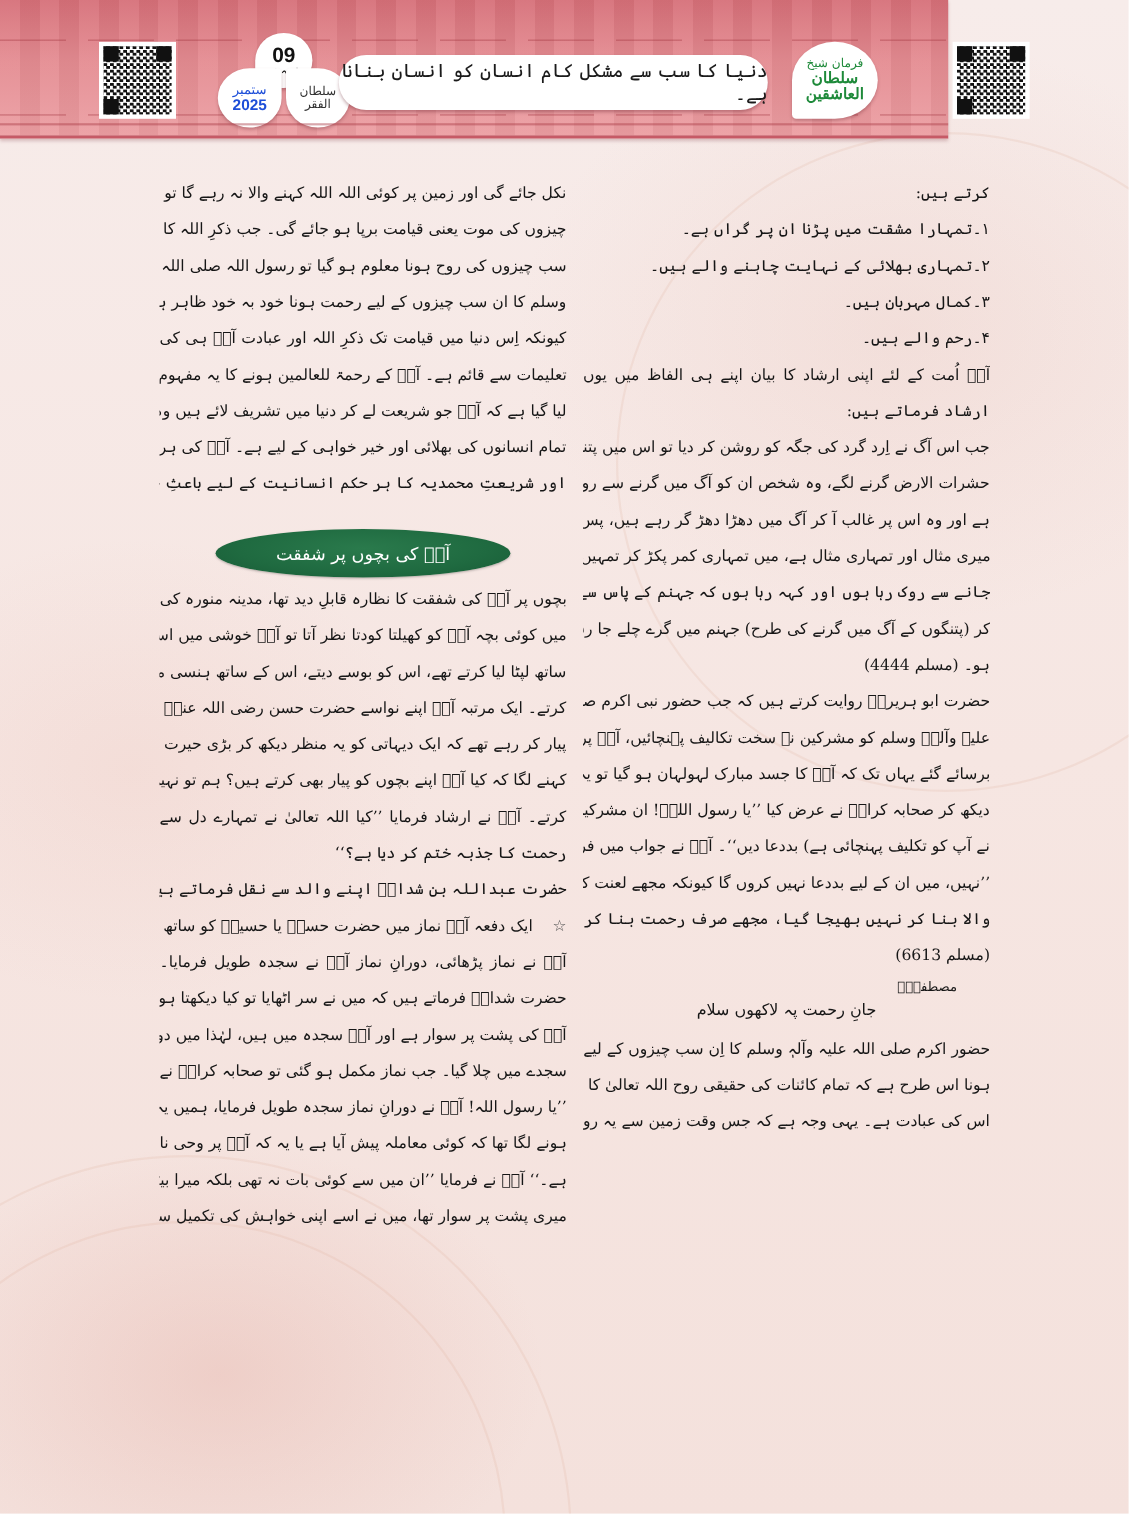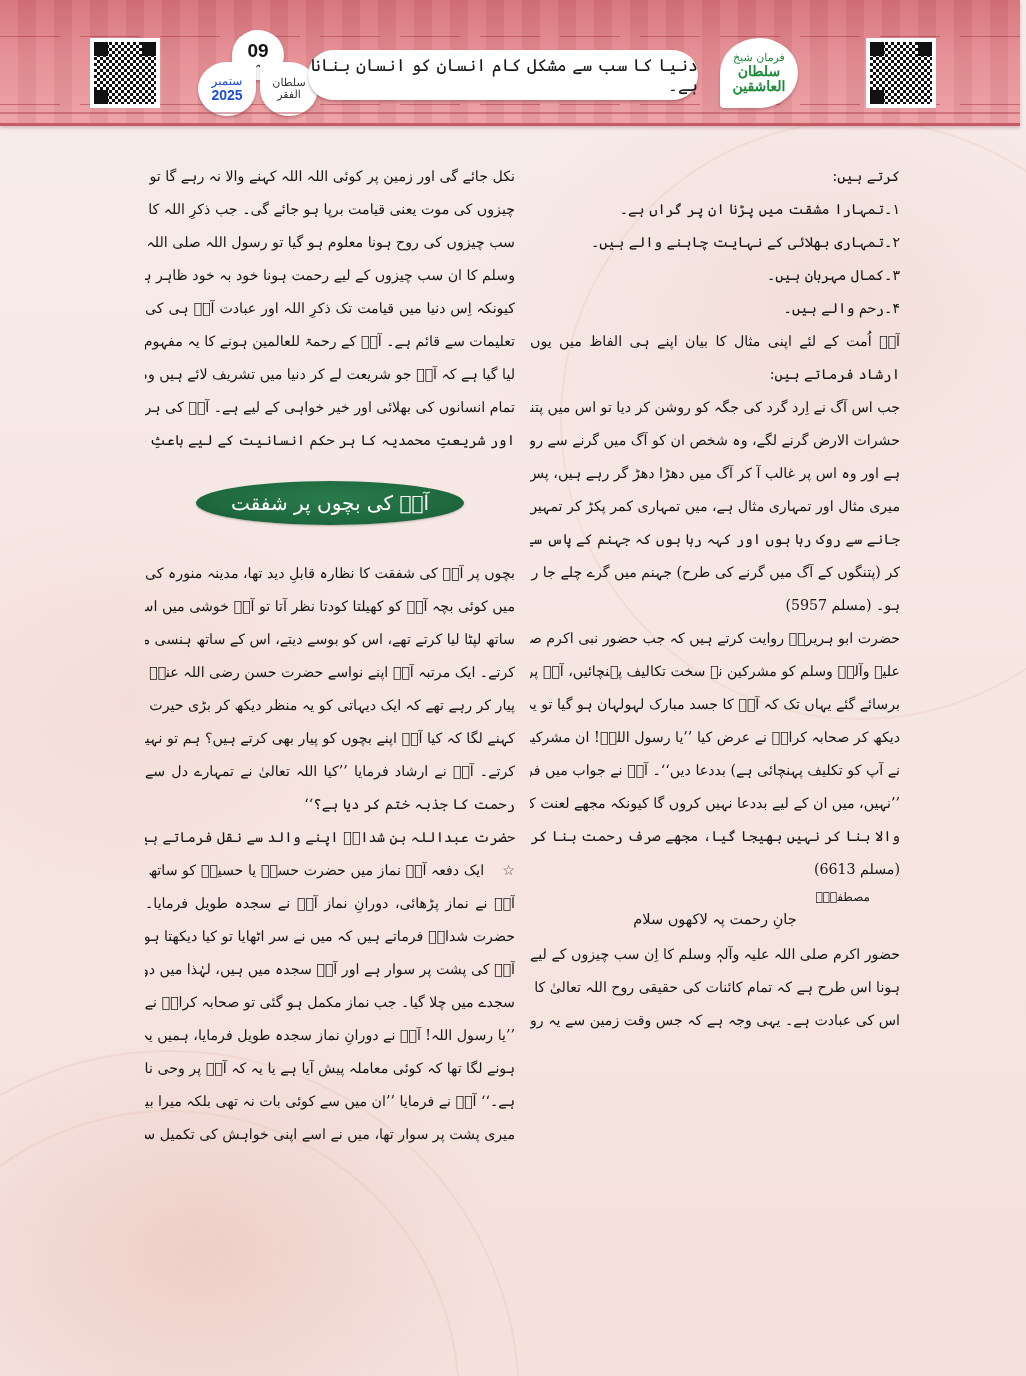--- a/index.html
+++ b/index.html
@@ -15,21 +15,21 @@
   }
   
   .bg-ornament {
     position: absolute; border-radius: 50%;
     border: 2px solid rgba(220,170,150,0.18);
     pointer-events: none;
   }
 
   
   .header {
-    position: absolute; left: 0; top: 0; width: 1020px; height: 126px;
+    position: absolute; left: 0; top: 0; width: 862px; height: 126px;
     background:
       repeating-linear-gradient(90deg, rgba(255,255,255,0.06) 0 18px, rgba(0,0,0,0.03) 18px 36px),
       linear-gradient(180deg, #d66f78 0%, #e48b91 45%, #ec9ea2 100%);
     border-bottom: 3px solid #c65a66;
     box-shadow: 0 2px 3px rgba(120,40,50,0.25);
   }
   .header::after {
     content: ""; position: absolute; left: 0; right: 0; top: 112px; height: 2px;
     background: rgba(170,60,70,0.45);
   }
@@ -109,25 +109,25 @@
     text-align-last: justify;
   }
   .line.short { text-align-last: right; }
   .line .star { color: #555; margin-left: 18px; }
 
   .verse-block { padding: 4px 0; }
   .verse-line { display: block; text-align: center; line-height: 30px; height: 30px; font-size: 14.5px; }
   .verse-lead { display: block; text-align: right; padding-right: 30px; font-size: 12px; height: 14px; line-height: 14px; }
 
   .section-heading {
-    position: relative; margin: 24px auto 32px auto;
+    position: relative; margin: 24px auto 4px auto;
     width: 268px; height: 44px; border-radius: 50%;
     background: radial-gradient(ellipse at 50% 40%, #2a7a4c 0%, #1f6a40 60%, #175a35 100%);
     color: #fff; display: flex; align-items: center; justify-content: center;
-    font-family: "DejaVu Serif", serif; font-size: 20px;
+    font-family: "DejaVu Serif", serif; font-size: 16px;
     box-shadow: 0 1px 2px rgba(0,0,0,0.25);
   }
 </style>
 </head>
 <body>
 
 <div class="bg-ornament" style="left:-180px; top:1050px; width:700px; height:700px;"></div>
 <div class="bg-ornament" style="left:-120px; top:1110px; width:580px; height:580px;"></div>
 <div class="bg-ornament" style="left:560px; top:120px; width:600px; height:600px;"></div>
 
@@ -163,29 +163,29 @@
     <span class="s2">سلطان العاشقین</span>
   </div>
 </div>
 
 <div class="column col-right">
   <span class="line short">کرتے ہیں:</span>
   <span class="line short">۱۔تمہارا مشقت میں پڑنا ان پر گراں ہے۔</span>
   <span class="line short">۲۔تمہاری بھلائی کے نہایت چاہنے والے ہیں۔</span>
   <span class="line short">۳۔کمال مہربان ہیں۔</span>
   <span class="line short">۴۔رحم والے ہیں۔</span>
-  <span class="line">آپؐ اُمت کے لئے اپنی مثال کا بیان اپنے ہی الفاظ میں یوں</span>
+  <span class="line">آپؐ اُمت کے لئے اپنی ارشاد کا بیان اپنے ہی الفاظ میں یوں</span>
   <span class="line short">ارشاد فرماتے ہیں:</span>
   <span class="line">جب اس آگ نے اِرد گرد کی جگہ کو روشن کر دیا تو اس میں پتنگے اور</span>
   <span class="line">حشرات الارض گرنے لگے، وہ شخص ان کو آگ میں گرنے سے روکتا</span>
   <span class="line">ہے اور وہ اس پر غالب آ کر آگ میں دھڑا دھڑ گر رہے ہیں، پس یہ</span>
   <span class="line">میری مثال اور تمہاری مثال ہے، میں تمہاری کمر پکڑ کر تمہیں جہنم میں</span>
   <span class="line">جانے سے روک رہا ہوں اور کہہ رہا ہوں کہ جہنم کے پاس سے ہٹ</span>
   <span class="line">کر (پتنگوں کے آگ میں گرنے کی طرح) جہنم میں گرے چلے جا رہے</span>
-  <span class="line short">ہو۔ (مسلم 5957)</span>
+  <span class="line short">ہو۔ (مسلم 4444)</span>
   <span class="line">حضرت ابو ہریرہؓ روایت کرتے ہیں کہ جب حضور نبی اکرم صلی اللہ</span>
   <span class="line">علیہ وآلہٖ وسلم کو مشرکین نے سخت تکالیف پہنچائیں، آپؐ پر پتھر</span>
   <span class="line">برسائے گئے یہاں تک کہ آپؐ کا جسد مبارک لہولہان ہو گیا تو یہ حال</span>
   <span class="line">دیکھ کر صحابہ کرامؓ نے عرض کیا ’’یا رسول اللہؐ! ان مشرکین کو (جنہوں</span>
   <span class="line">نے آپ کو تکلیف پہنچائی ہے) بددعا دیں‘‘۔ آپؐ نے جواب میں فرمایا:</span>
   <span class="line">’’نہیں، میں ان کے لیے بددعا نہیں کروں گا کیونکہ مجھے لعنت کرنے</span>
   <span class="line">والا بنا کر نہیں بھیجا گیا، مجھے صرف رحمت بنا کر بھیجا گیا ہے۔‘‘</span>
   <span class="line short">(مسلم 6613)</span>
 
   <div class="verse-block">

